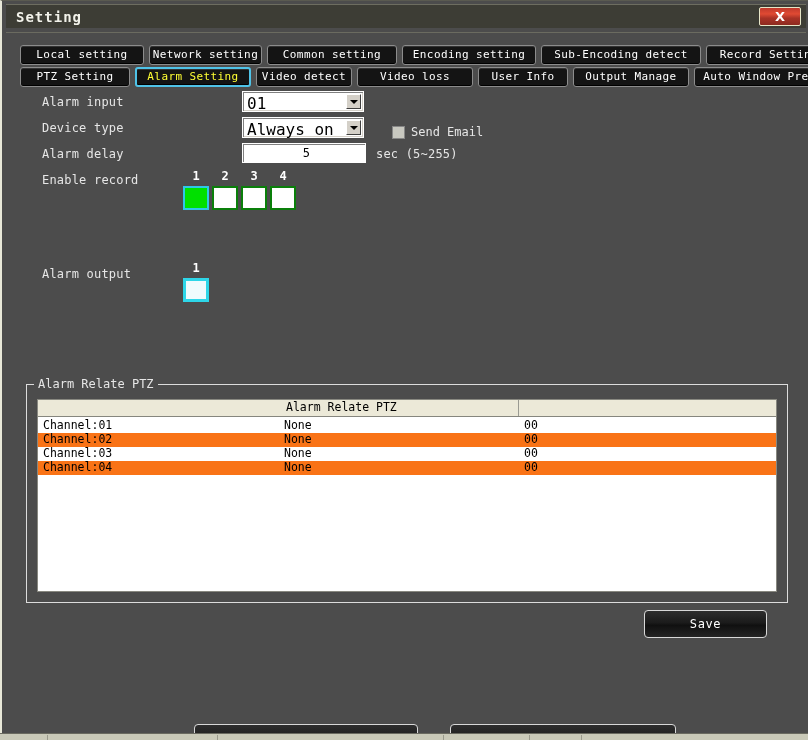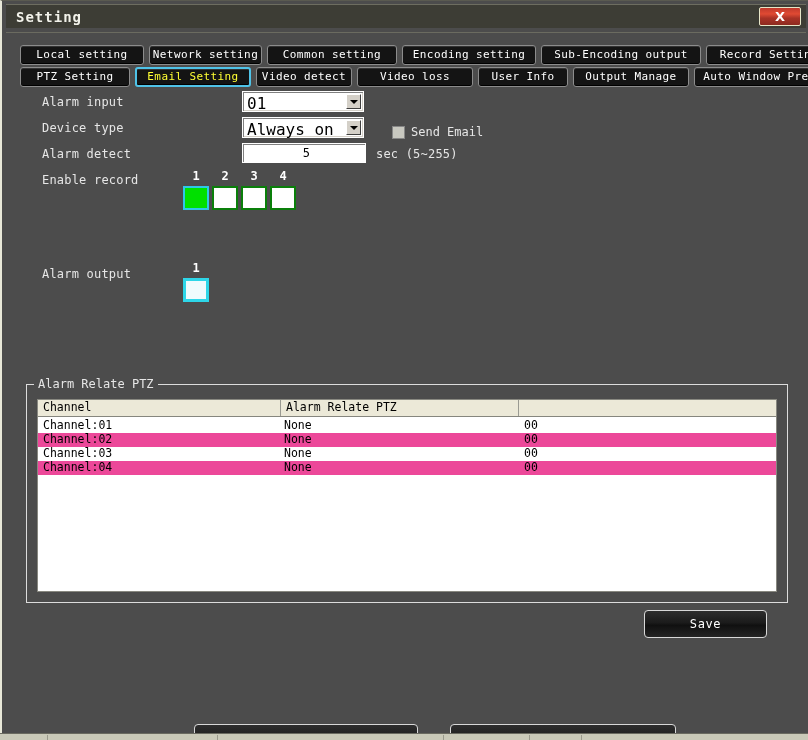--- a/index.html
+++ b/index.html
@@ -290,21 +290,21 @@
     white-space: nowrap;
     cursor: pointer;
   }
   .lrow {
     position: absolute;
     left: 0;
     width: 100%;
     height: 14px;
     cursor: default;
   }
-  .lrow.alt { background: #ec4899; }
+  .lrow.alt { background: #f97316; }
   .lcell {
     position: absolute;
     top: 0;
     height: 14px;
     line-height: 13px;
     color: #000000;
     font-size: 11.5px;
     font-family: "DejaVu Sans Mono", "Liberation Mono", monospace;
     white-space: nowrap;
   }
@@ -358,27 +358,27 @@
     </div>
   </div>
 
   <div id="panel">
 
     <div class="tab-row" id="tab-row-1">
       <div class="tab" style="width:124px">Local setting</div>
       <div class="tab" style="width:113px">Network setting</div>
       <div class="tab" style="width:130px">Common setting</div>
       <div class="tab" style="width:134px">Encoding setting</div>
-      <div class="tab" style="width:160px">Sub-Encoding output</div>
+      <div class="tab" style="width:160px">Sub-Encoding detect</div>
       <div class="tab" style="width:126px">Record Setting</div>
     </div>
 
     <div class="tab-row" id="tab-row-2">
       <div class="tab" style="width:110px">PTZ Setting</div>
-      <div class="tab active" style="width:116px">Email Setting</div>
+      <div class="tab active" style="width:116px">Alarm Setting</div>
       <div class="tab" style="width:96px">Video detect</div>
       <div class="tab" style="width:116px">Video loss</div>
       <div class="tab" style="width:90px">User Info</div>
       <div class="tab" style="width:116px">Output Manage</div>
       <div class="tab" style="width:152px">Auto Window Preview</div>
     </div>
 
     <span class="flabel" style="left:36px; top:62px;">Alarm input</span>
     <div class="combo" style="left:236px; top:58px; width:122px;">
       <span class="combo-text">01</span>
@@ -389,21 +389,21 @@
       <span id="send-email-box"></span>
       <span id="send-email-label">Send Email</span>
     </div>
 
     <span class="flabel" style="left:36px; top:88px;">Device type</span>
     <div class="combo" style="left:236px; top:84px; width:122px;">
       <span class="combo-text">Always on</span>
       <span class="combo-arrow-box"></span>
     </div>
 
-    <span class="flabel" style="left:36px; top:114px;">Alarm detect</span>
+    <span class="flabel" style="left:36px; top:114px;">Alarm delay</span>
     <div class="textfield" style="left:236px; top:110px; width:124px;">
       <span class="tf-text">5</span>
     </div>
     <span class="flabel" style="left:370px; top:114px;">sec (5~255)</span>
 
     <span class="flabel" style="left:36px; top:140px;">Enable record</span>
 
     <span class="chan-num" style="left:180px; top:136px;">1</span>
     <span class="chan-num" style="left:209px; top:136px;">2</span>
     <span class="chan-num" style="left:238px; top:136px;">3</span>
@@ -416,21 +416,20 @@
 
     <span class="flabel" style="left:36px; top:234px;">Alarm output</span>
     <span class="chan-num" style="left:180px; top:228px;">1</span>
     <span class="chan-box out-on" style="left:177px; top:245px;"></span>
 
     <div id="ptz-group"></div>
     <span id="ptz-group-legend">Alarm Relate PTZ</span>
 
     <div id="ptz-list">
       <div id="ptz-head">
-        <span class="hcell" style="left:0px;   width:243px;">Channel</span>
         <span class="hcell" style="left:243px; width:238px;">Alarm Relate PTZ</span>
         <span class="hcell" style="left:721px; width:19px; border-right:none;"></span>
       </div>
 
       <div class="lrow" style="top:19px;">
         <span class="lcell" style="left:5px;">Channel:01</span>
         <span class="lcell" style="left:246px;">None</span>
         <span class="lcell" style="left:486px;">00</span>
       </div>
       <div class="lrow alt" style="top:33px;">

